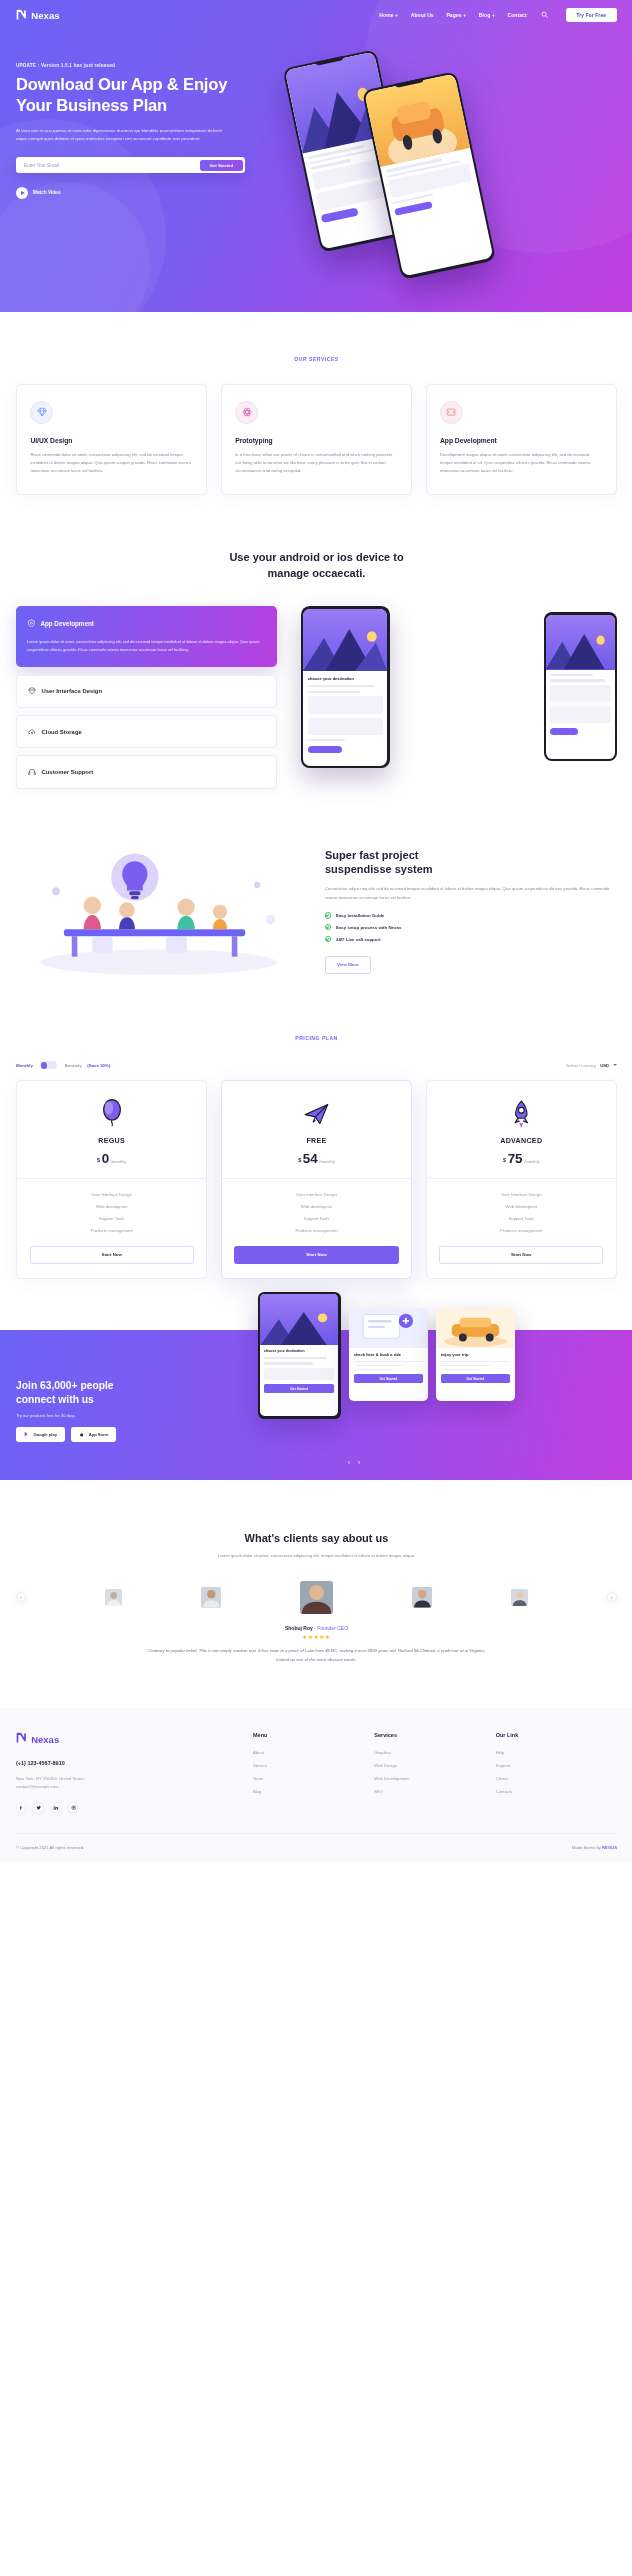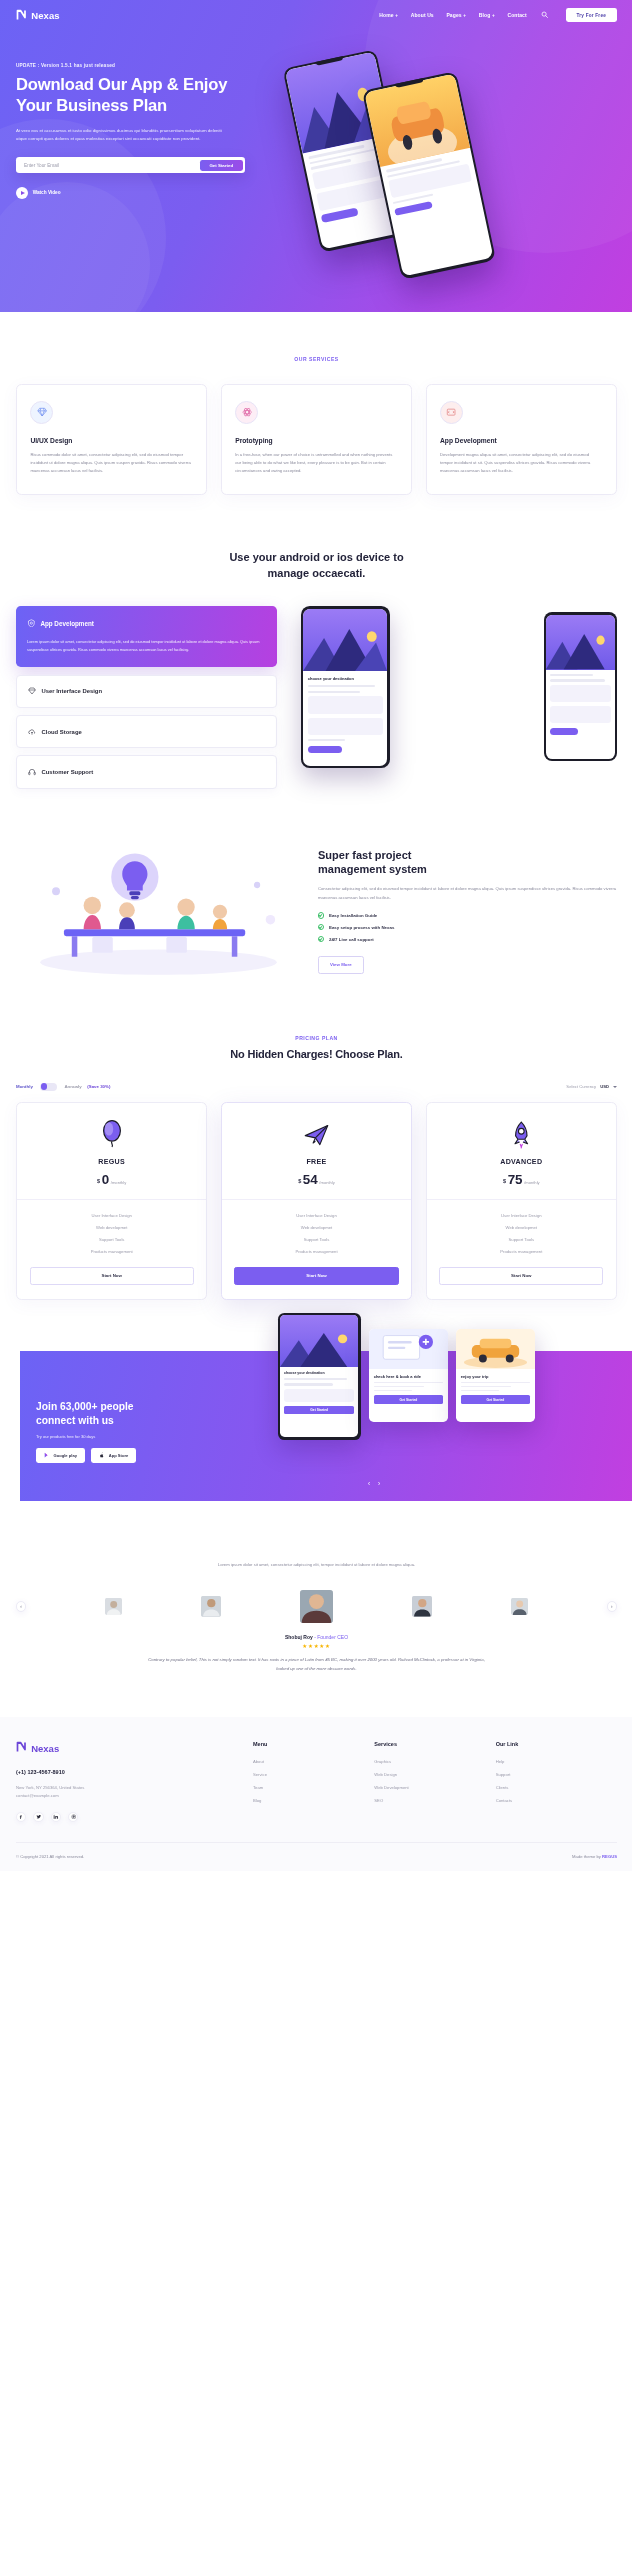--- a/index.html
+++ b/index.html
@@ -170,21 +170,21 @@
     position: absolute; right: 0; top: 6.3px; width: 73px; height: 149px;
     background: #1c1c28; border-radius: 8px; padding: 2.4px;
   }
   .ai-phone-front {
     position: absolute; left: 4.7px; top: 0; width: 89px; height: 162px;
     background: #1c1c28; border-radius: 8.7px; padding: 2.4px;
     box-shadow: 0 11px 24px rgba(40,10,90,.25);
   }
 
   
-  .pmsec { padding-top: 55px; display: flex; gap: 17px; align-items: center; }
+  .pmsec { padding-top: 55px; display: flex; gap: 24px; align-items: center; }
   .pm-art { width: 285px; height: 134px; position: relative; }
   .pm-right { flex: 1; }
   .pm-title { font-size: 11px; font-weight: 700; line-height: 1.3; color: #23233a; margin-bottom: 8.7px; }
   .pm-desc { font-size: 4.2px; line-height: 2.0; color: #8a8a9c; margin-bottom: 10.3px; }
   .pm-li { display: flex; align-items: center; gap: 4.7px; margin-bottom: 5.5px; }
   .pm-li-text { font-size: 4.4px; font-weight: 700; color: #33334a; }
   .check {
     width: 6.3px; height: 6.3px; border-radius: 50%; border: 0.8px solid #3ec06a;
     display: flex; align-items: center; justify-content: center; flex: 0 0 auto;
   }
@@ -233,21 +233,21 @@
   .plan-sep { border-top: 0.8px solid #f0eef9; margin: 0 -12.7px 12.7px -12.7px; }
   .plan-feat { font-size: 4.2px; color: #9a9aaa; margin-bottom: 7.1px; }
   .btn-plan {
     width: 100%; border: 0.8px solid #ded9f7; background: #fff; color: #33334a;
     border-radius: 2.4px; font-size: 4.4px; font-weight: 700; padding: 5.5px 0;
     margin-top: 5.5px; cursor: pointer; font-family: inherit;
   }
   .btn-plan.primary { background: #7b5ef0; color: #fff; border-color: #7b5ef0; }
 
   
-  .joinsec { position: relative; margin-top: 51px; height: 150px; margin-left: 20px; }
+  .joinsec { position: relative; margin-top: 51px; height: 150px; }
   .join-bg {
     position: absolute; inset: 0;
     background: linear-gradient(100deg,#6c63f5 0%, #8a55ef 45%, #c13fe0 100%);
   }
   .join-inner { position: relative; z-index: 3; display: flex; height: 100%; padding: 0 16px; }
   .join-left { width: 237px; padding-top: 49px; }
   .join-title { color: #fff; font-size: 10.3px; font-weight: 700; line-height: 1.35; margin-bottom: 6.3px; }
   .join-sub { color: rgba(255,255,255,.88); font-size: 4.1px; margin-bottom: 9.5px; }
   .stores { display: flex; gap: 6.3px; }
   .store-btn {
@@ -614,42 +614,41 @@
         <rect x="96" y="118" width="26" height="20" rx="2" fill="#e9e6fb"></rect>
         <rect x="190" y="118" width="26" height="20" rx="2" fill="#e9e6fb"></rect>
         <circle cx="50" cy="60" r="5" fill="#d8d2f8"></circle>
         <circle cx="305" cy="52" r="4" fill="#d8d2f8"></circle>
         <circle cx="322" cy="96" r="6" fill="#efe9fd"></circle>
       </svg>
     </div>
     <div class="pm-right">
       <h2 class="pm-title">
         <span>Super fast project</span><br>
-        <span>management system</span>
+        <span>suspendisse system</span>
       </h2>
       <p class="pm-desc">Consectetur adipiscing elit, sed do eiusmod tempor incididunt ut labore et dolore magna aliqua. Quis ipsum suspendisse ultrices gravida. Risus commodo viverra maecenas accumsan lacus vel facilisis.</p>
       <div class="pm-li">
         <span class="check"></span>
         <span class="pm-li-text">Easy Installation Guide</span>
       </div>
       <div class="pm-li">
         <span class="check"></span>
         <span class="pm-li-text">Easy setup process with Nexas</span>
       </div>
       <div class="pm-li">
         <span class="check"></span>
         <span class="pm-li-text">24/7 Live call support</span>
       </div>
       <button class="btn-outline">View More</button>
     </div>
   </section>
 
   <section class="section pricing">
     <div class="eyebrow">PRICING PLAN</div>
-    <h2 class="sec-title">No Hidden Charges! Choose Plan.</h2>
 
     <div class="pricing-ctrl">
       <span class="pc-label">Monthly</span>
       <span class="toggle"></span>
       <span class="pc-label muted">Annualy</span>
       <span class="pc-save">(Save 30%)</span>
       <div class="pc-right">
         <span class="pc-cur-label">Select Currency</span>
         <span class="pc-cur-val">USD</span>
         <span class="caret"></span>
@@ -813,20 +812,21 @@
 
         <div class="arrows">
           <span class="arrow">‹</span>
           <span class="arrow">›</span>
         </div>
       </div>
     </div>
   </section>
 
   <section class="section tsec">
+    <h2 class="t-title">What's clients say about us</h2>
     <p class="t-sub">Lorem ipsum dolor sit amet, consectetur adipiscing elit, tempor incididunt ut labore et dolore magna aliqua.</p>
 
     <div class="t-row">
       <span class="t-nav">‹</span>
       <span class="t-spacer"></span>
       <span class="t-av small">
         <svg viewBox="0 0 40 40" width="17.4" height="17.4">
             <rect width="40" height="40" fill="#d3d8de"></rect>
             <circle cx="20" cy="15" r="8" fill="#b9a28c"></circle>
             <path d="M4 40c0-9 7-14 16-14s16 5 16 14z" fill="#eef0f2"></path>

